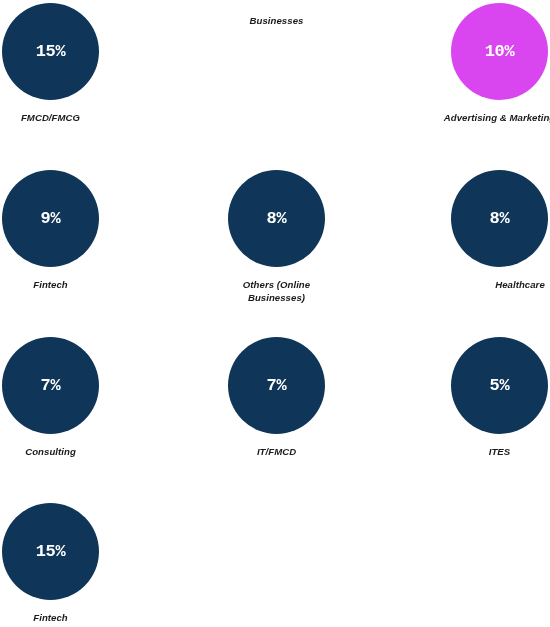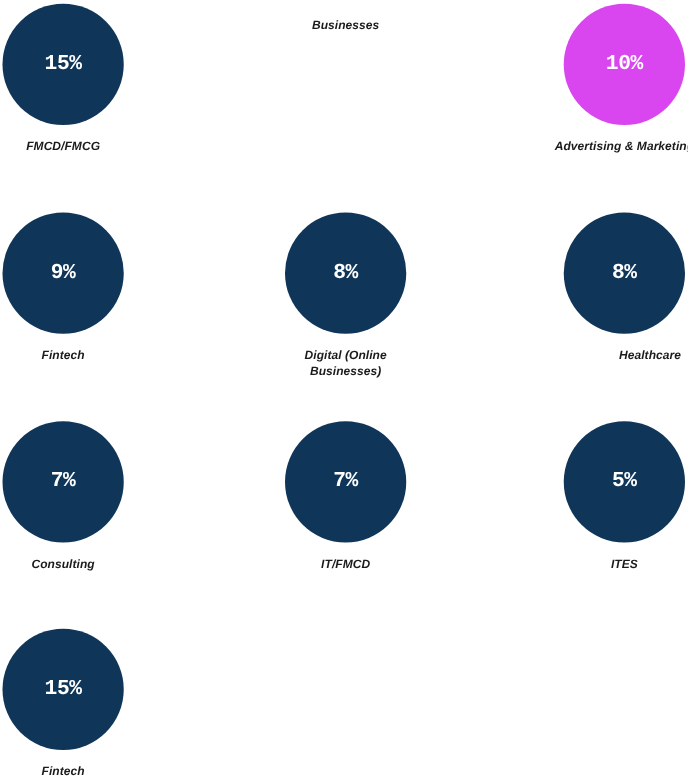--- a/index.html
+++ b/index.html
@@ -105,21 +105,21 @@
     <div class="bubble-circle" style="background: rgb(15, 53, 88);">
       <span class="bubble-value" style="color: rgb(255, 255, 255);">9%</span>
     </div>
     <div class="bubble-label" style="color: rgb(27, 27, 27);">Fintech</div>
   </div>
 
   <div class="bubble-cell col-2 row-2">
     <div class="bubble-circle" style="background: rgb(15, 53, 88);">
       <span class="bubble-value" style="color: rgb(255, 255, 255);">8%</span>
     </div>
-    <div class="bubble-label label-wrap" style="color: rgb(27, 27, 27);">Digital (Online Businesses)</div>
+    <div class="bubble-label label-wrap" style="color: rgb(27, 27, 27);">Others (Online Businesses)</div>
   </div>
 
   <div class="bubble-cell col-3 row-2">
     <div class="bubble-circle" style="background: rgb(15, 53, 88);">
       <span class="bubble-value" style="color: rgb(255, 255, 255);">8%</span>
     </div>
     <div class="bubble-label" style="color: rgb(27, 27, 27); padding-left: 41px;">Healthcare</div>
   </div>
 
   <div class="bubble-cell col-1 row-3">

